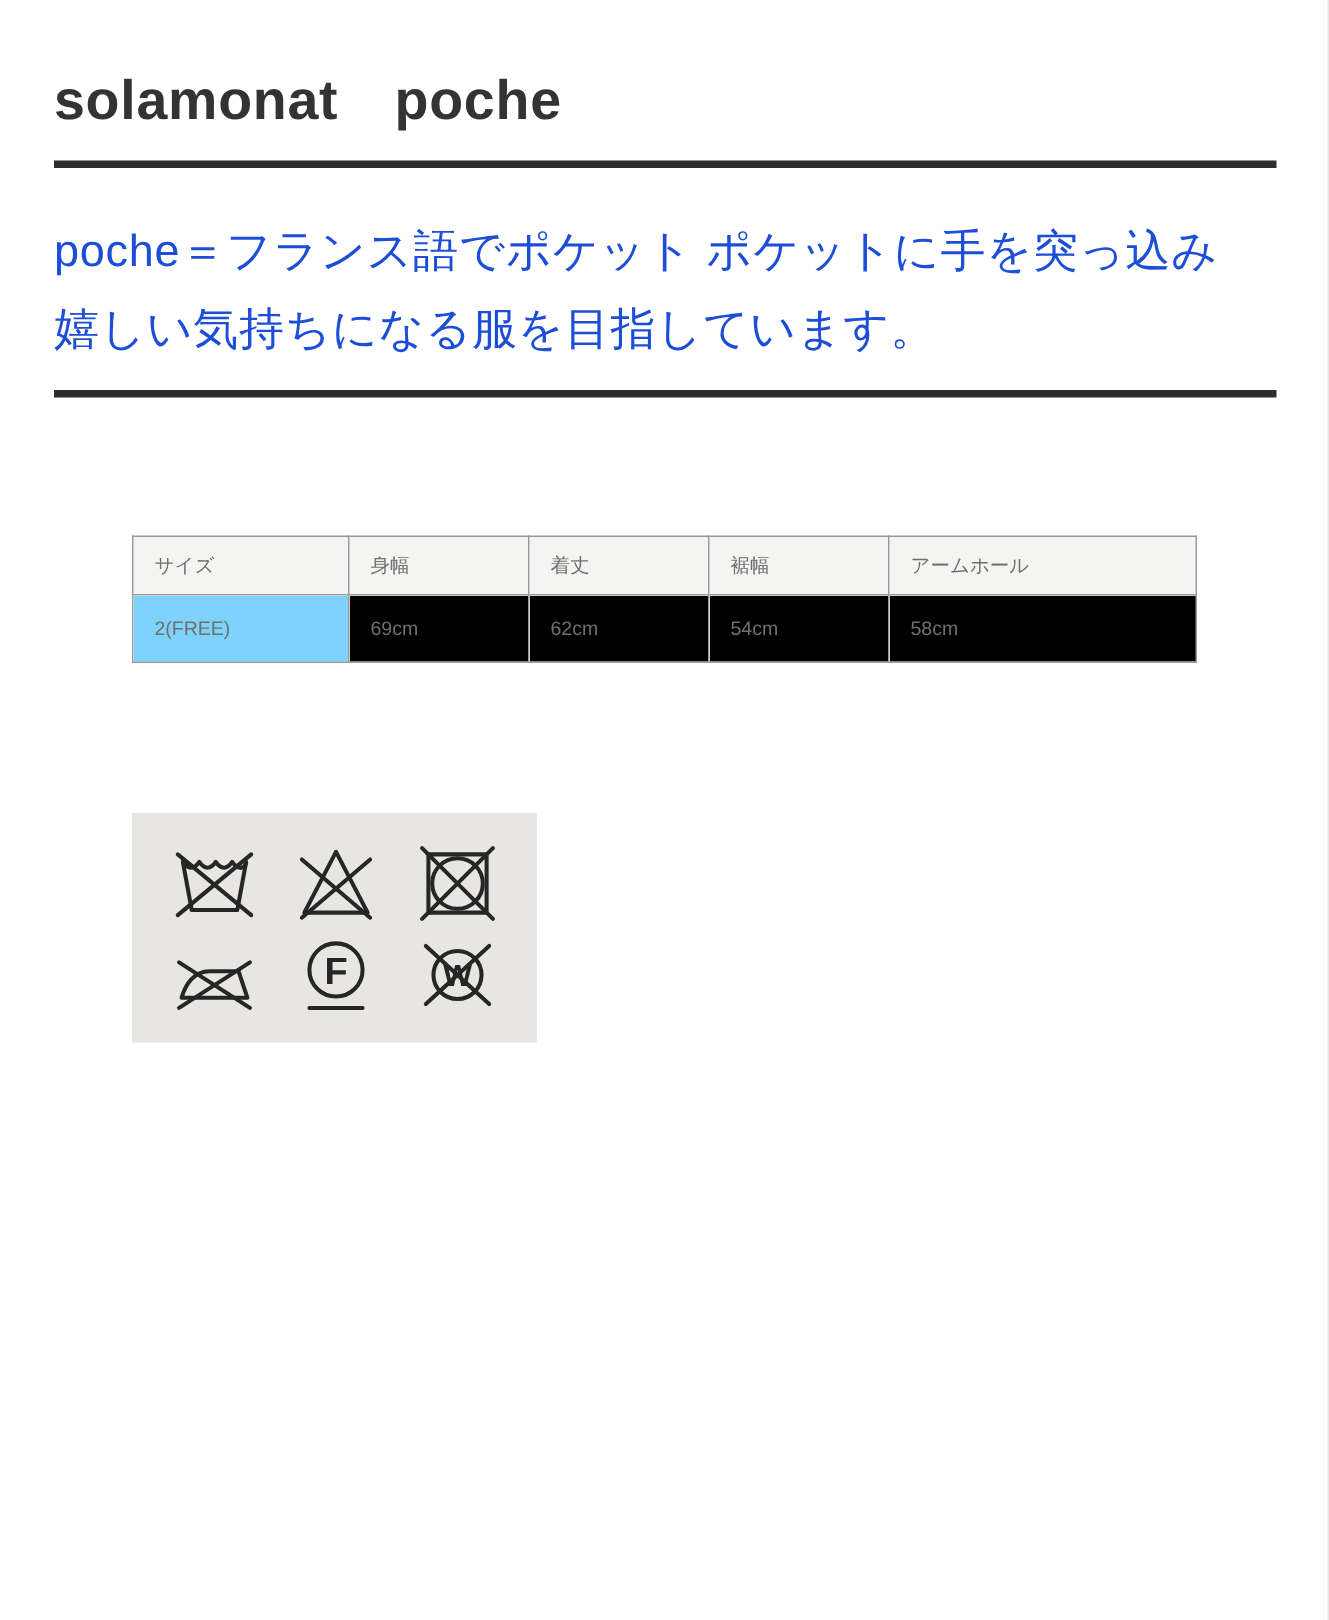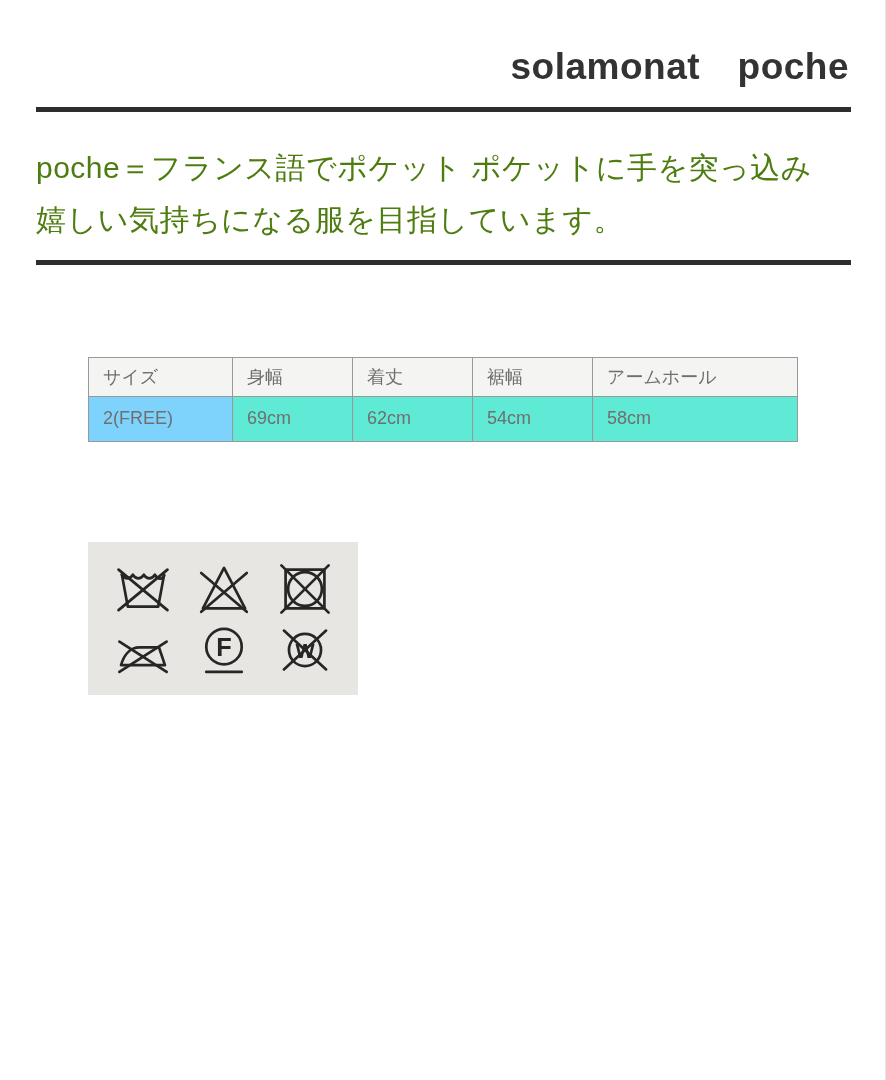--- a/index.html
+++ b/index.html
@@ -14,33 +14,32 @@
   .content { padding: 0 36px; }
 
   .brand-title {
     margin-top: 48px;
     font-size: 37px;
     font-weight: 600;
     letter-spacing: 0.5px;
     color: #333333;
     line-height: 1.05;
     white-space: pre;
-    text-align: right;
   }
   .rule {
     height: 5px;
     background: #2d2d2d;
     border: none;
     width: 815px;
     margin-top: 20px;
   }
   .para {
     font-size: 30px;
     line-height: 52px;
-    color: #4d7c0f;
+    color: #1d4ed8;
     white-space: pre-line;
     letter-spacing: 0.5px;
   }
   .para-1 { margin-top: 30px; }
   .para-2 { margin-top: 46px; }
 
   .section-heading {
     margin-top: 104px;
     font-size: 37px;
     font-weight: 700;
@@ -48,32 +47,32 @@
     line-height: 1.1;
     letter-spacing: 1px;
   }
   .rule-2 { margin-top: 14px; }
 
   .size-table-wrap { margin-top: 92px; margin-left: 52px; }
   table.size-table {
     border-collapse: collapse;
     table-layout: fixed;
     width: 709px;
-    font-size: 18px;
+    font-size: 13px;
     color: #6f6f6f;
   }
   table.size-table th, table.size-table td {
     border: 1px solid #999999;
     text-align: left;
     font-weight: 400;
     padding: 0 0 0 14px;
     overflow: hidden;
   }
   table.size-table thead th { background: #f4f4f3; height: 39px; }
-  table.size-table tbody td { background: #5eead4; height: 45px; }
+  table.size-table tbody td { background: #000000; height: 45px; }
   table.size-table tbody td.row-head { background: #7dd3fc; }
   .col-size { width: 144px; }
   .col-body { width: 120px; }
   .col-length { width: 120px; }
   .col-hem { width: 120px; }
   .col-armhole { width: 205px; }
 
   .care-label {
     margin-top: 100px;
     margin-left: 52px;

